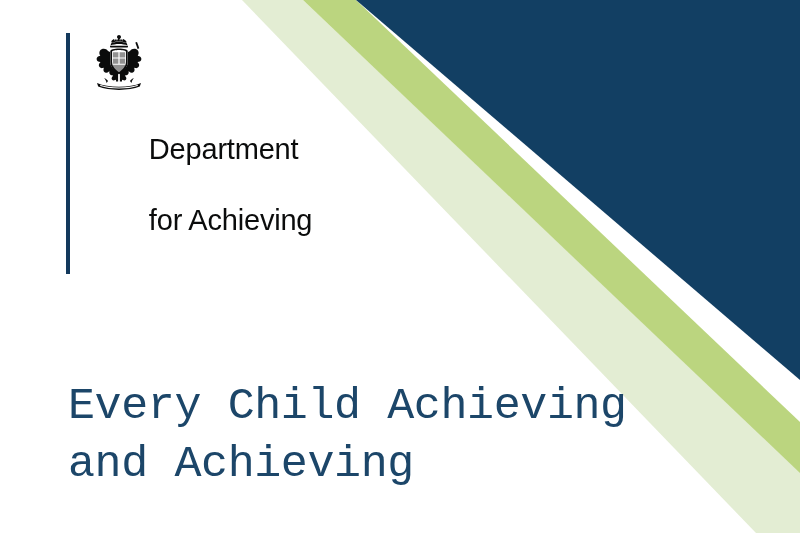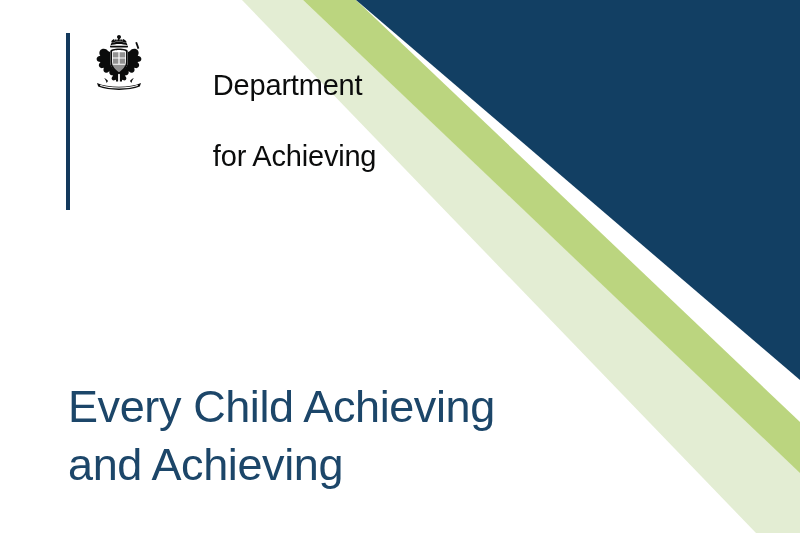--- a/index.html
+++ b/index.html
@@ -41,21 +41,21 @@
     z-index: 5;
   }
   .masthead-rule {
     width: 4px;
     background: #13395c;
     margin-right: 16px;
     flex: 0 0 auto;
   }
   .masthead-body {
     display: flex;
-    flex-direction: row;
+    flex-direction: column;
     justify-content: flex-start;
   }
   .crest {
     width: 62px;
     height: 58px;
     display: block;
     margin-bottom: 6px;
     margin-left: 2px;
   }
   .wordmark {
@@ -67,21 +67,21 @@
     letter-spacing: -0.2px;
     white-space: pre;
   }
 
   
   .title {
     position: absolute;
     left: 68px;
     top: 348px;
     width: 560px;
-    font-family: Liberation Sans, sans-serif;
+    font-family: Liberation Mono, monospace;
     font-size: 45px;
     line-height: 1.28;
     font-weight: 400;
     color: #1c4669;
     letter-spacing: -0.4px;
     z-index: 5;
   }
   .title-line {
     display: block;
     white-space: pre;

